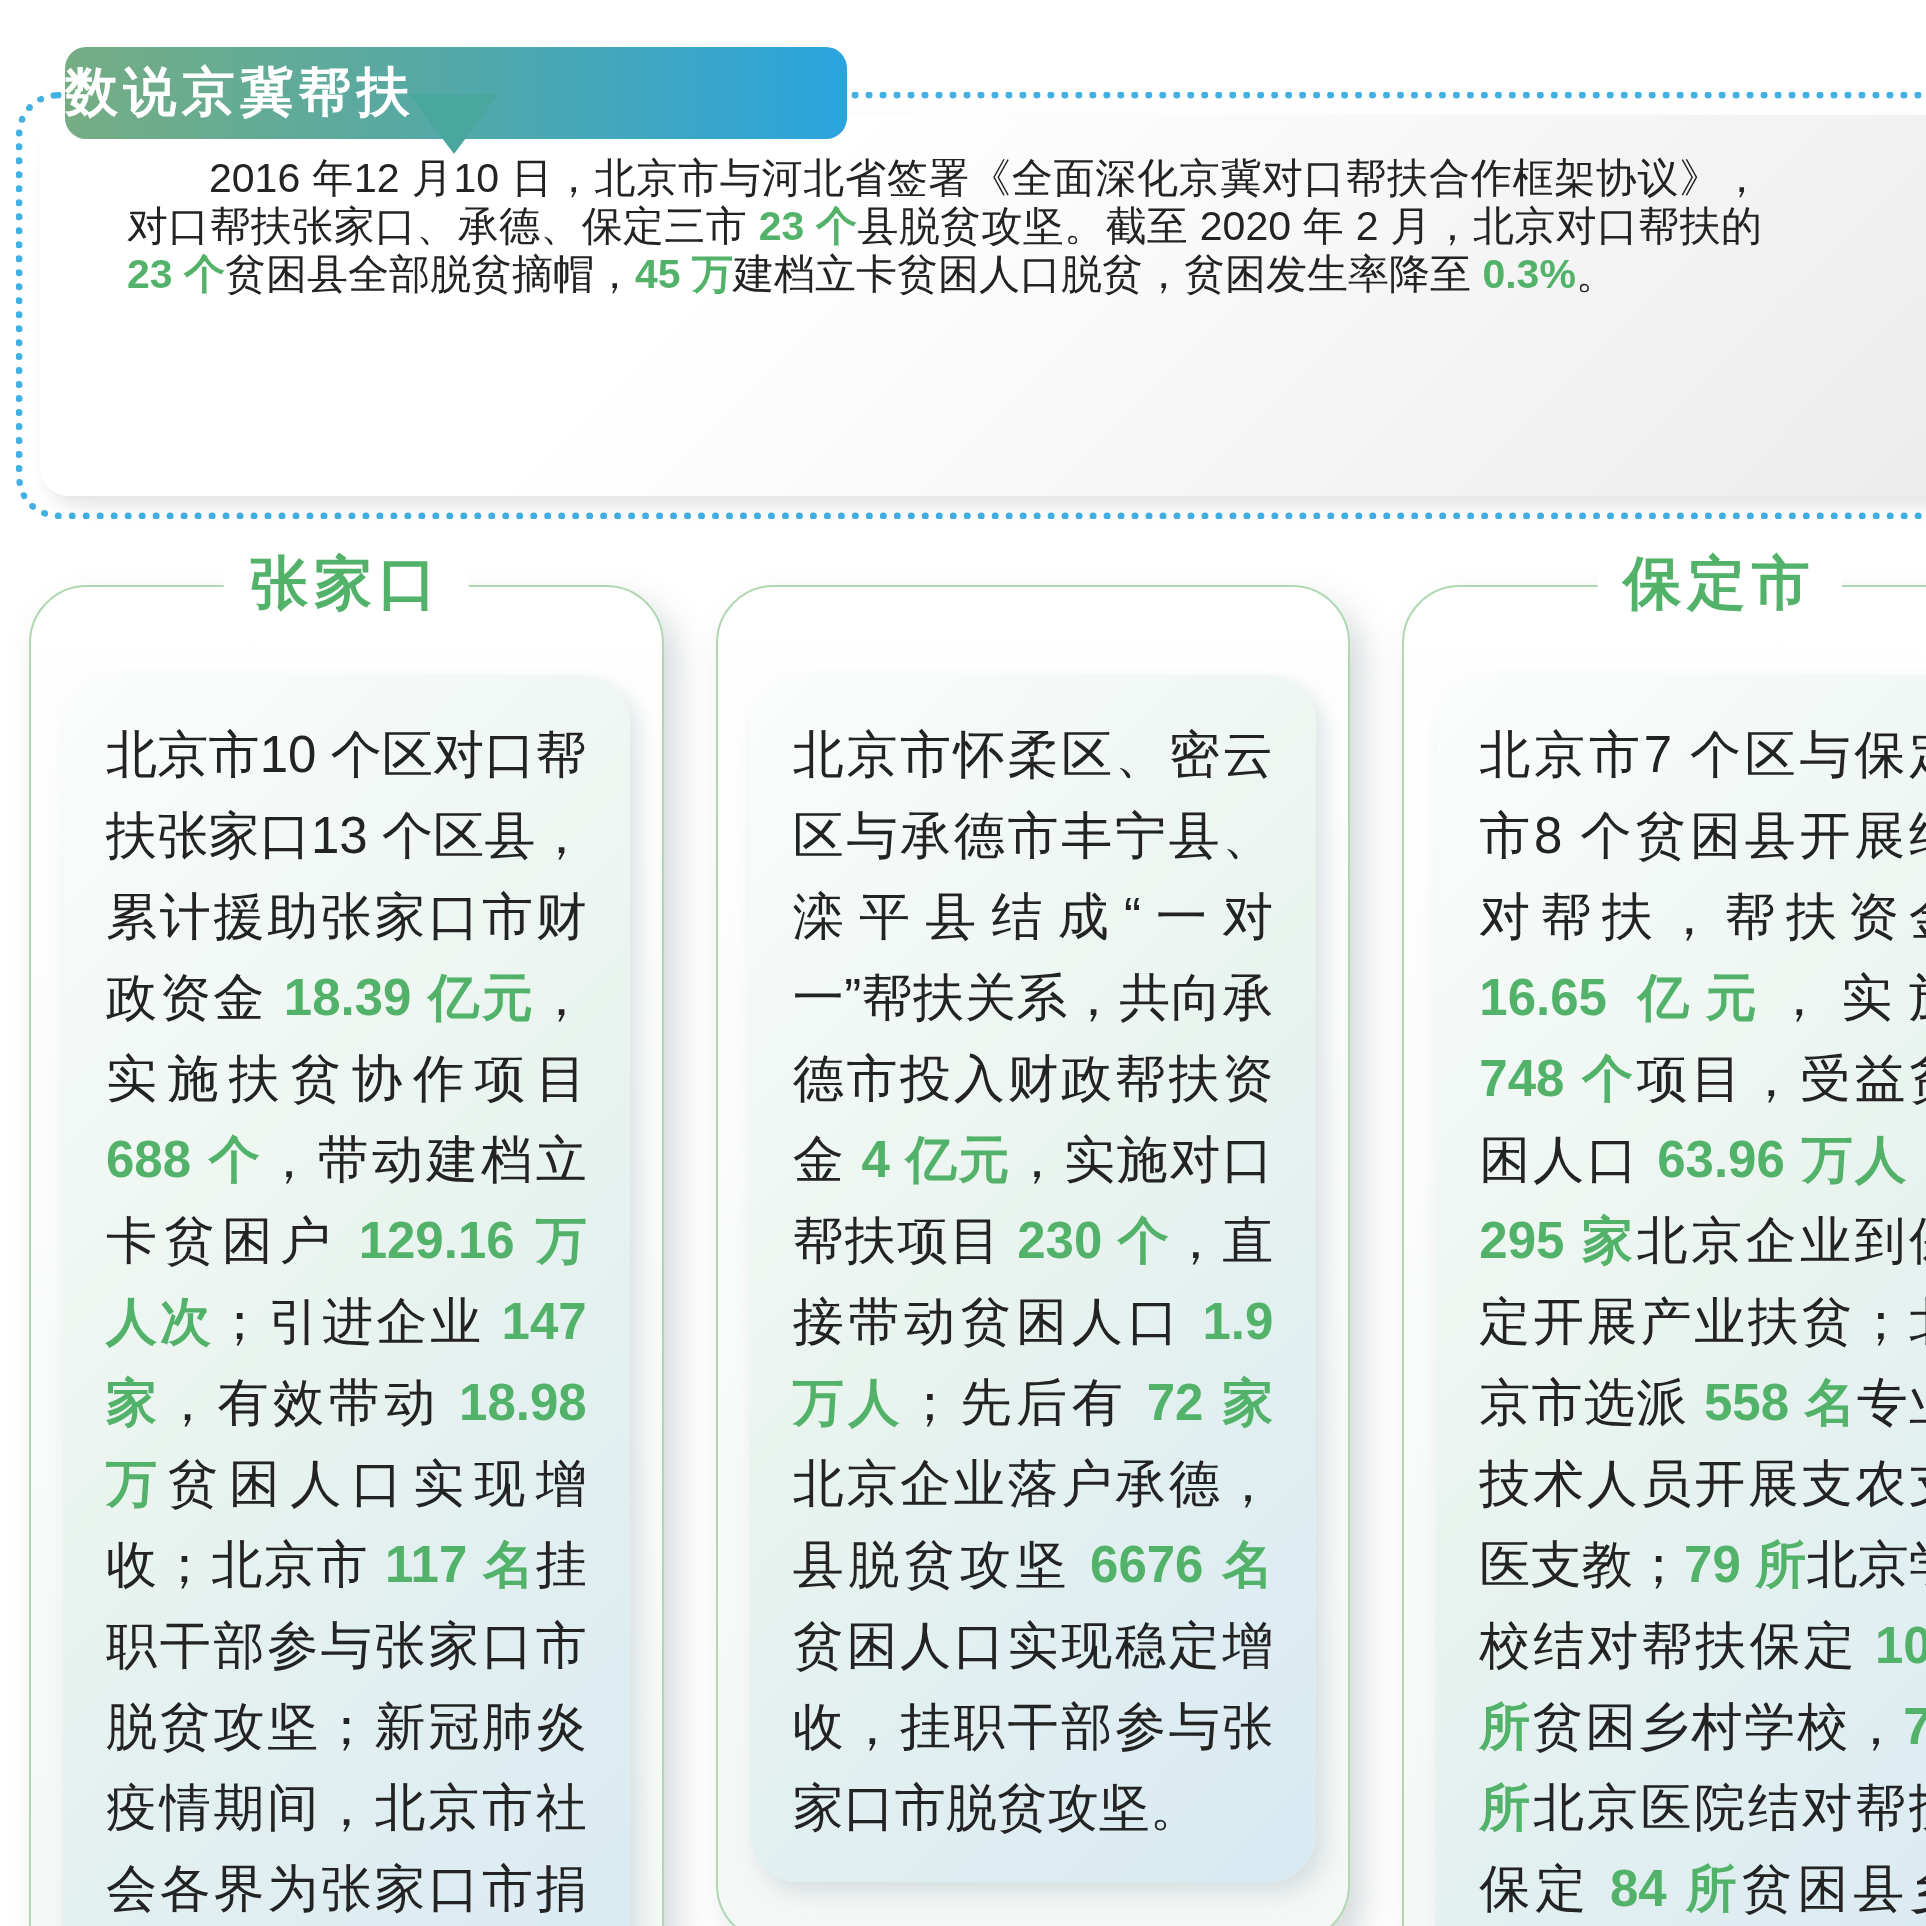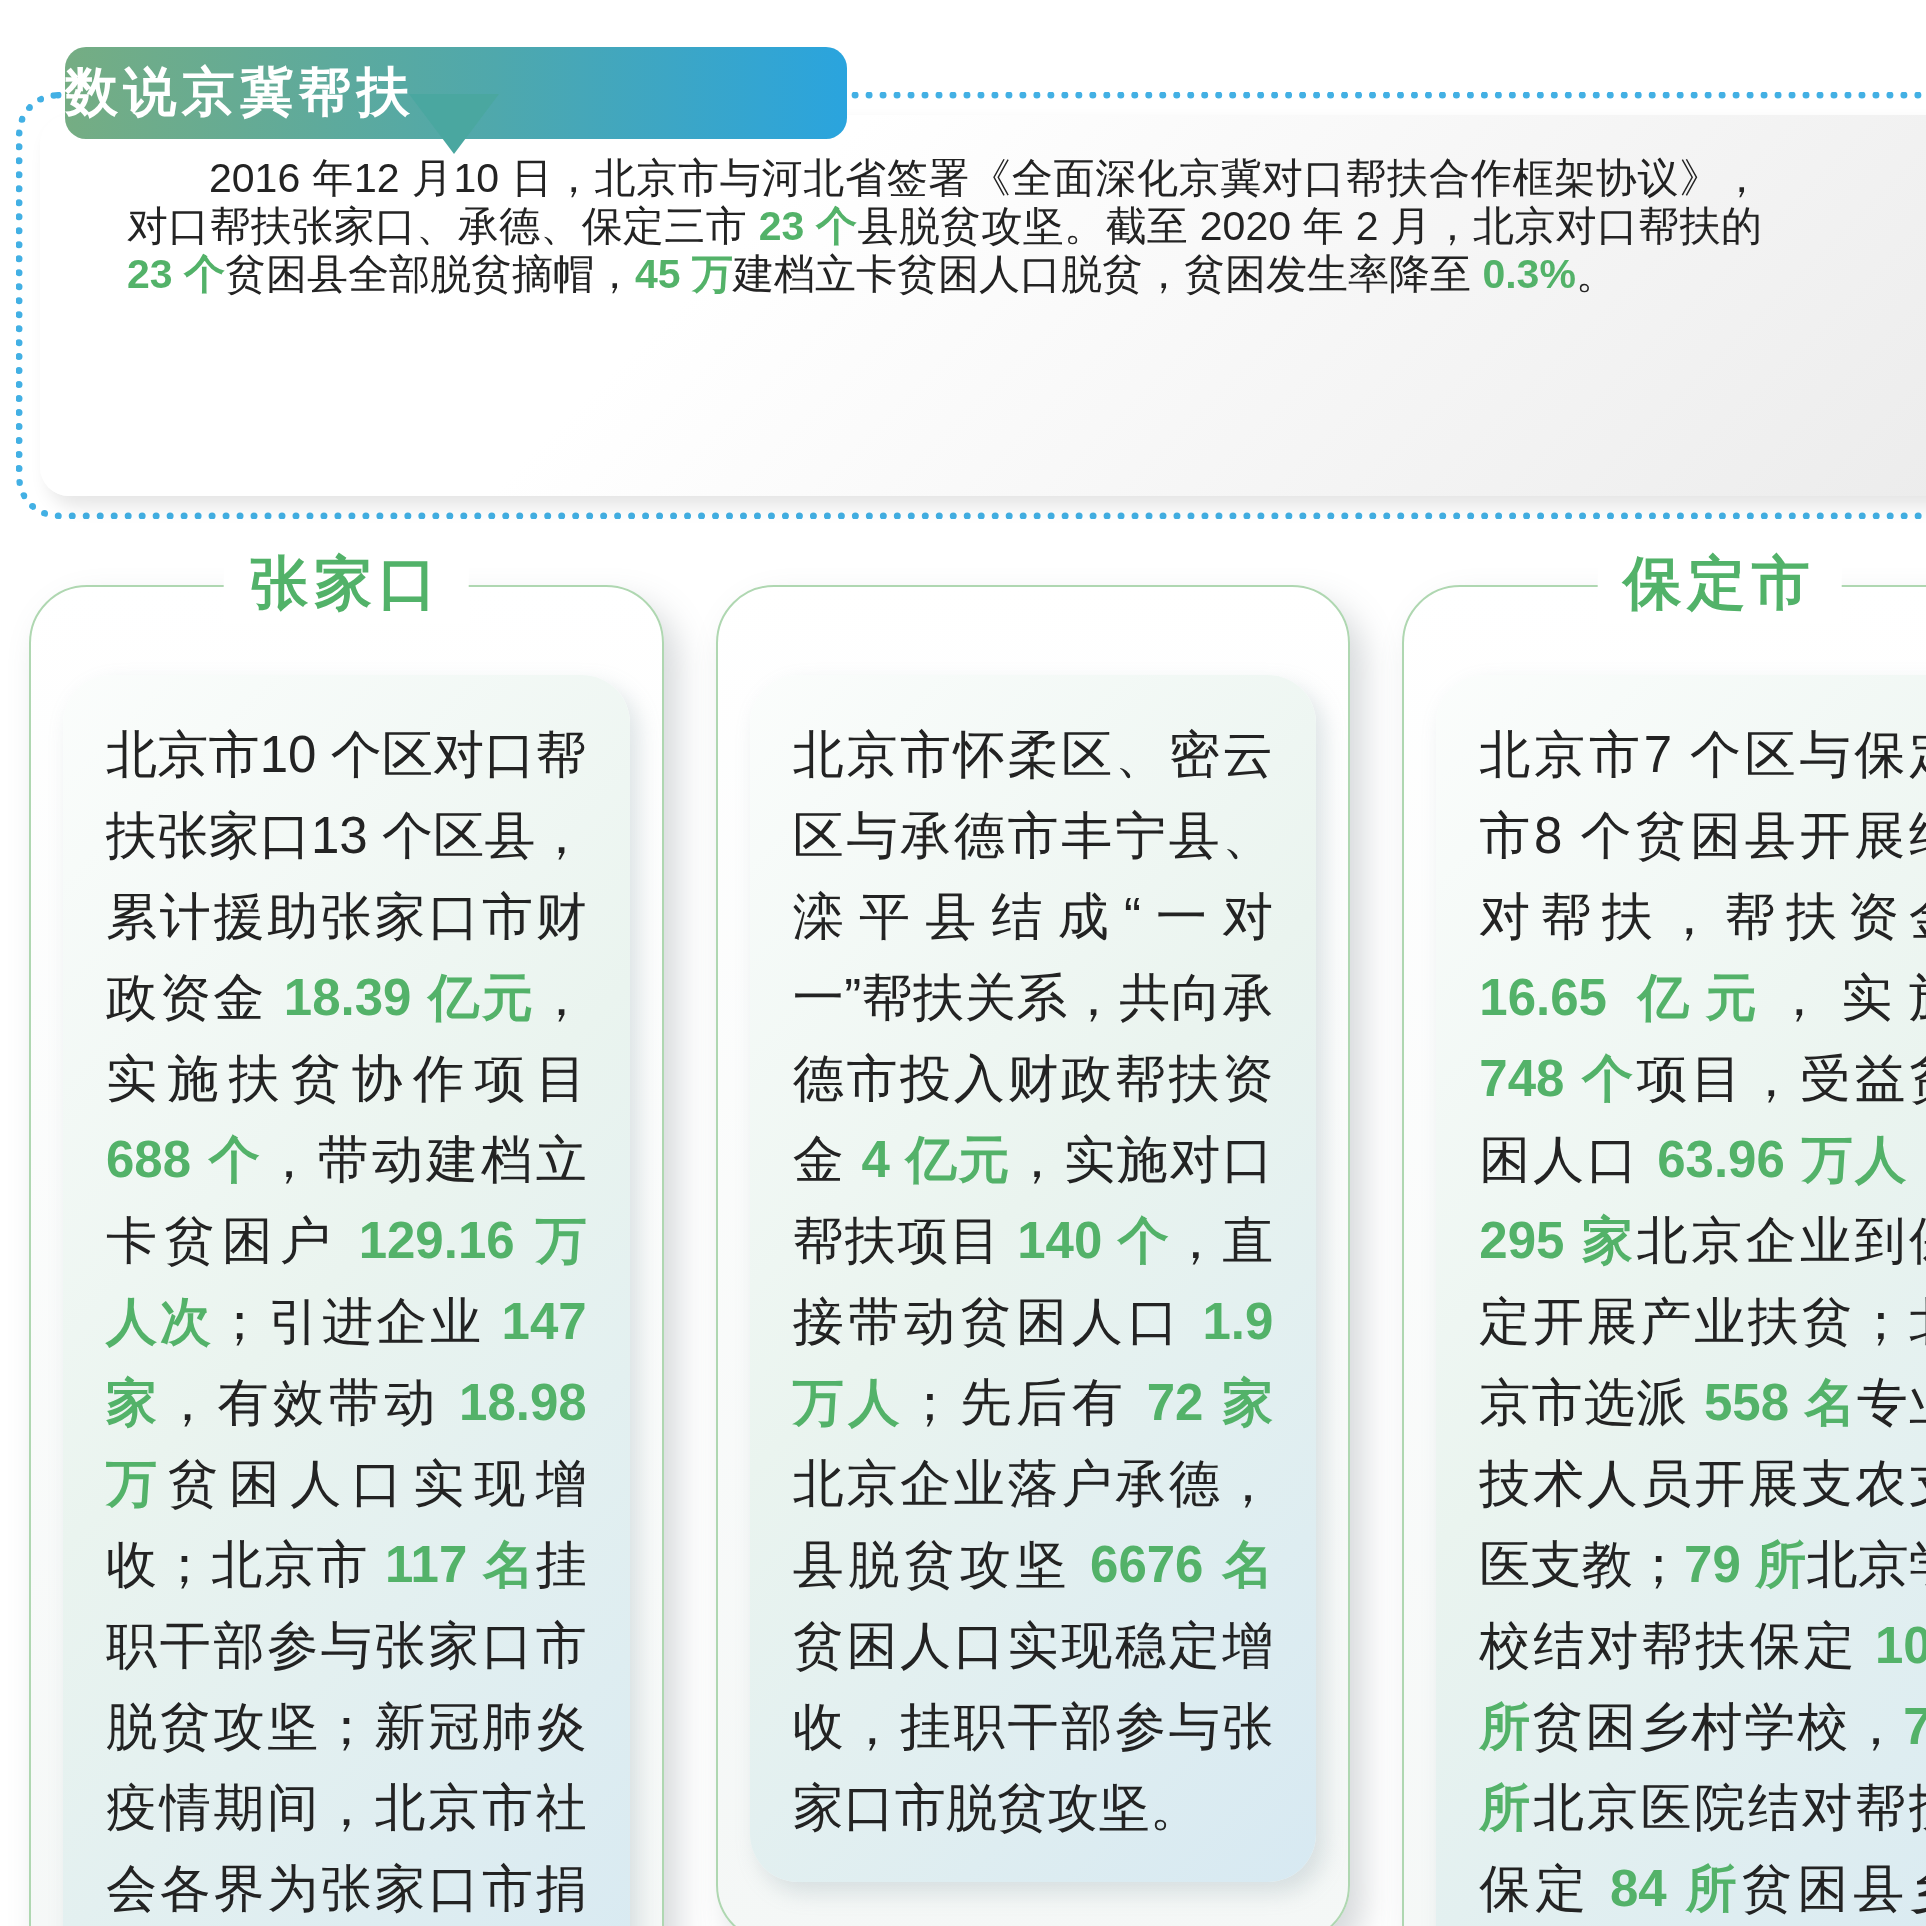--- a/index.html
+++ b/index.html
@@ -113,21 +113,21 @@
 
     <section class="card card-1">
       <h2 class="card-title">张家口</h2>
       <div class="card-inner">
         <p class="card-text"><span>北京市10 个区对口帮扶张家口13 个区县，累计援助张家口市财政资金 </span><span class="hl">18.39 亿元</span><span>，实施扶贫协作项目 </span><span class="hl">688 个</span><span>，带动建档立卡贫困户 </span><span class="hl">129.16 万人次</span><span>；引进企业 </span><span class="hl">147 家</span><span>，有效带动 </span><span class="hl">18.98 万</span><span>贫困人口实现增收；北京市 </span><span class="hl">117 名</span><span>挂职干部参与张家口市脱贫攻坚；新冠肺炎疫情期间，北京市社会各界为张家口市捐款捐物 </span></p>
       </div>
     </section>
 
     <section class="card card-2">
       <div class="card-inner">
-        <p class="card-text"><span>北京市怀柔区、密云区与承德市丰宁县、滦平县结成“一对一”帮扶关系，共向承德市投入财政帮扶资金 </span><span class="hl">4 亿元</span><span>，实施对口帮扶项目 </span><span class="hl">140 个</span><span>，直接带动贫困人口 </span><span class="hl">1.9 万人</span><span>；先后有 </span><span class="hl">72 家</span><span>北京企业落户承德，县脱贫攻坚 </span><span class="hl">6676 名</span><span>贫困人口实现稳定增收，挂职干部参与张家口市脱贫攻坚。</span></p>
+        <p class="card-text"><span>北京市怀柔区、密云区与承德市丰宁县、滦平县结成“一对一”帮扶关系，共向承德市投入财政帮扶资金 </span><span class="hl">4 亿元</span><span>，实施对口帮扶项目 </span><span class="hl">230 个</span><span>，直接带动贫困人口 </span><span class="hl">1.9 万人</span><span>；先后有 </span><span class="hl">72 家</span><span>北京企业落户承德，县脱贫攻坚 </span><span class="hl">6676 名</span><span>贫困人口实现稳定增收，挂职干部参与张家口市脱贫攻坚。</span></p>
       </div>
     </section>
 
     <section class="card card-3">
       <h2 class="card-title">保定市</h2>
       <div class="card-inner">
         <p class="card-text"><span>北京市7 个区与保定市8 个贫困县开展结对帮扶，帮扶资金 </span><span class="hl">16.65 亿元</span><span>，实施 </span><span class="hl">748 个</span><span>项目，受益贫困人口 </span><span class="hl">63.96 万人</span><span>；</span><span class="hl">295 家</span><span>北京企业到保定开展产业扶贫；北京市选派 </span><span class="hl">558 名</span><span>专业技术人员开展支农支医支教；</span><span class="hl">79 所</span><span>北京学校结对帮扶保定 </span><span class="hl">105 所</span><span>贫困乡村学校，</span><span class="hl">75 所</span><span>北京医院结对帮扶保定 </span><span class="hl">84 所</span><span>贫困县乡医院。</span></p>
       </div>
     </section>
 

